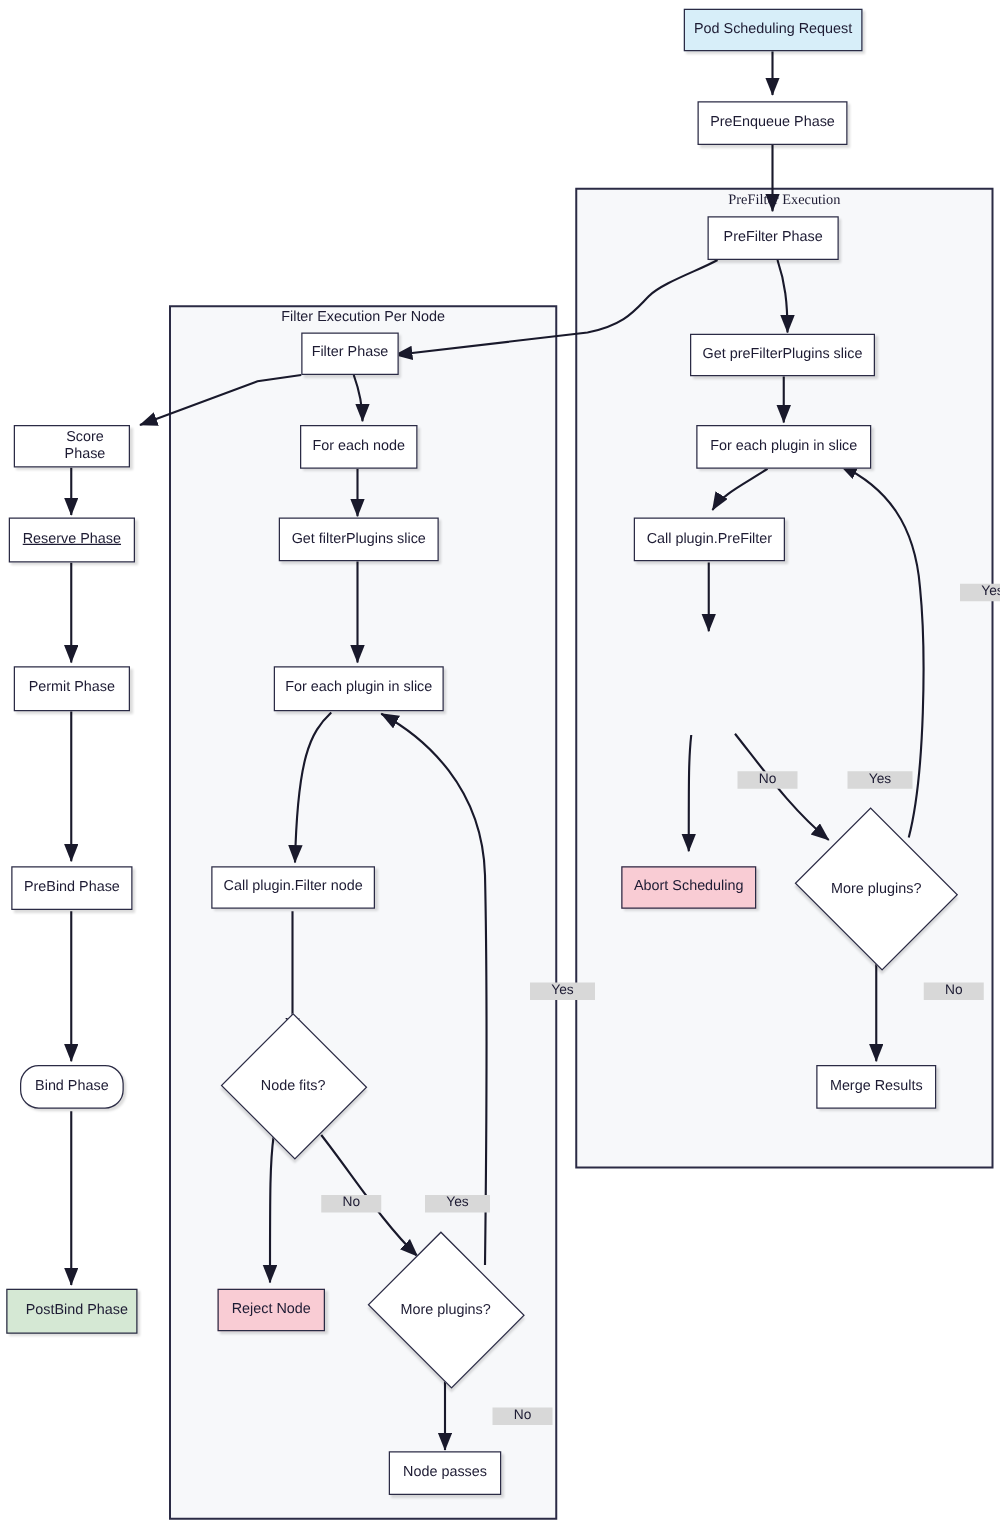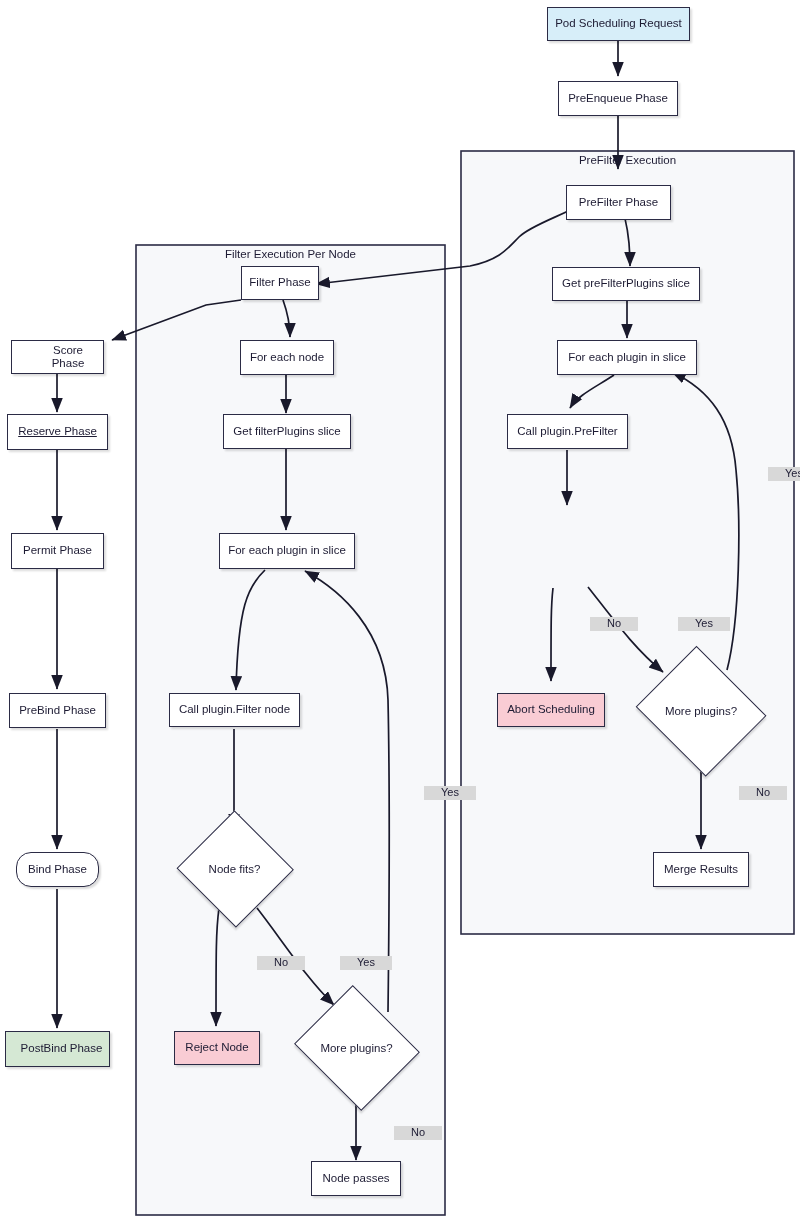--- a/index.html
+++ b/index.html
@@ -97,21 +97,21 @@
 </head>
 <body>
 
 <div id="canvas">
 
   <svg class="layer clusters" viewBox="0 0 800 1222">
     <rect x="461" y="151" width="333" height="783" fill="#f7f8fa" stroke="#2b2b45" stroke-width="1.6"></rect>
     <rect x="136" y="245" width="309" height="970" fill="#f7f8fa" stroke="#2b2b45" stroke-width="1.6"></rect>
   </svg>
 
-  <div class="cluster-title" style="left:461px; top:154px; width:333px;">PreFilter Execution</div>
+  <div class="cluster-title" style="left:461px; top:154px; width:333px;font-family:Liberation Serif, serif;">PreFilter Execution</div>
   <div class="cluster-title" style="left:136px; top:248px; width:309px;">Filter Execution Per Node</div>
 
   <svg class="layer edges" viewBox="0 0 800 1222">
     <defs>
       <marker id="ah" markerWidth="10" markerHeight="10" refX="8.2" refY="3.4" orient="auto" markerUnits="strokeWidth">
         <path d="M0,0 L8.6,3.4 L0,6.8 z" fill="#19192b"></path>
       </marker>
     </defs>
     <g fill="none" stroke="#19192b" stroke-width="1.7" marker-end="url(#ah)">
 
@@ -144,21 +144,21 @@
       <path d="M57,450 L57,530"></path>
       <path d="M57,569 L57,689"></path>
       <path d="M57,729 L57,849"></path>
       <path d="M57,889 L57,1028"></path>
     </g>
   </svg>
 
   <div class="node blue" style="left:547px; top:7px; width:143px; height:34px;">Pod Scheduling Request</div>
   <div class="node" style="left:558px; top:81px; width:120px; height:35px;">PreEnqueue Phase</div>
 
-  <div class="node" style="left:566px; top:173px; width:105px; height:35px;margin-top:12px;">PreFilter Phase</div>
+  <div class="node" style="left:566px; top:173px; width:105px; height:35px;">PreFilter Phase</div>
   <div class="node" style="left:552px; top:267px; width:148px; height:34px;">Get preFilterPlugins slice</div>
   <div class="node" style="left:557px; top:340px; width:140px; height:35px;">For each plugin in slice</div>
   <div class="node" style="left:507px; top:414px; width:121px; height:35px;">Call plugin.PreFilter</div>
 
 
   <div class="node pink" style="left:497px; top:693px; width:108px; height:34px;">Abort Scheduling</div>
 
   <div class="diamond" style="left:633px; top:652px; width:136px; height:118px;">
     <div class="dshape"></div>
     <div class="dlabel">More plugins?</div>

